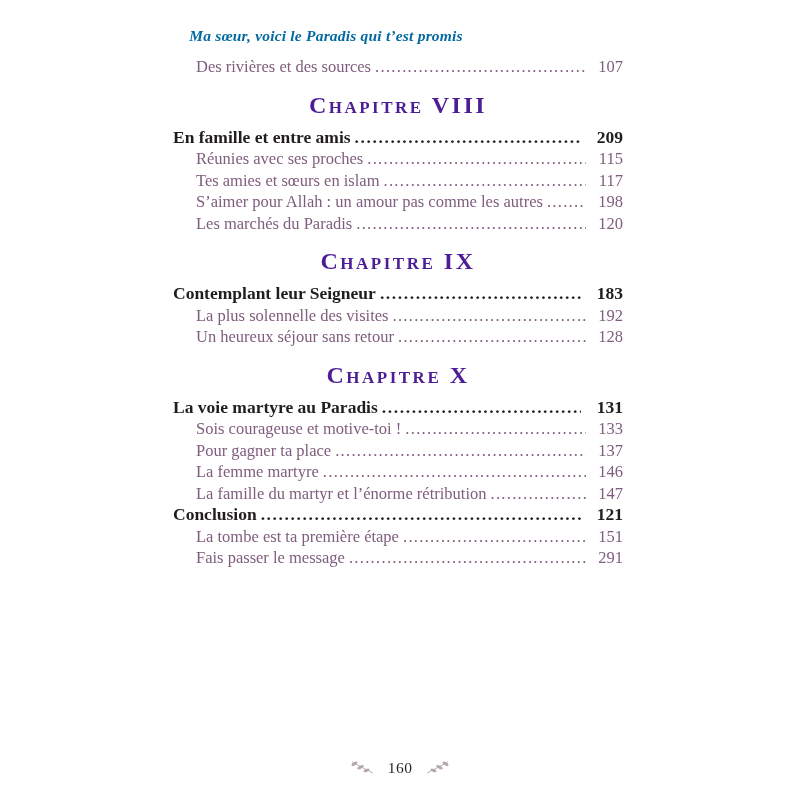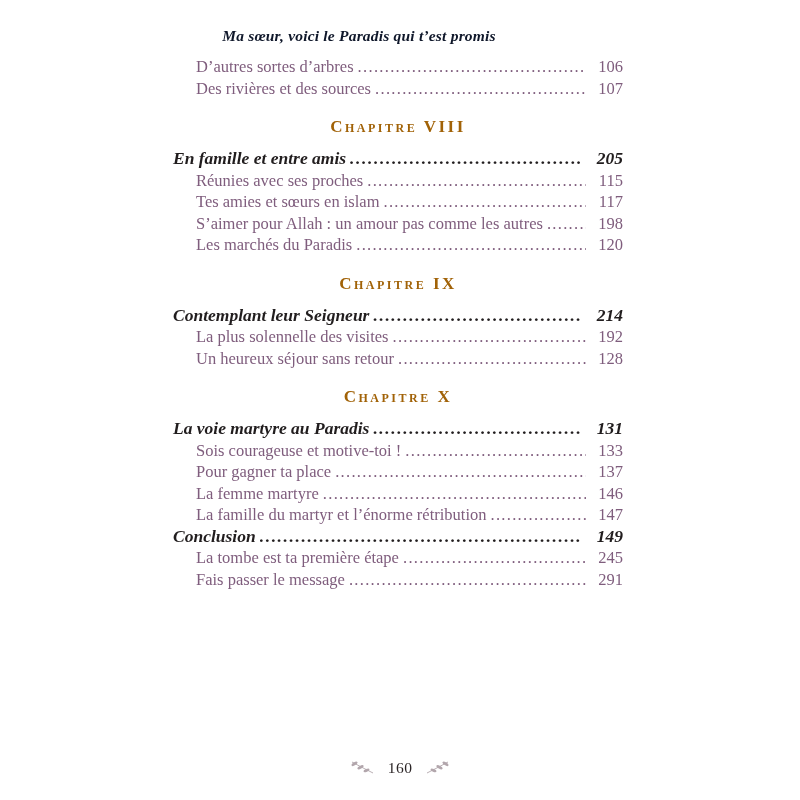--- a/index.html
+++ b/index.html
@@ -17,52 +17,50 @@
   }
   .running-title {
     position: absolute;
     top: 27px;
     left: 0;
     width: 652px;
     text-align: center;
     font-style: italic;
     font-weight: 600;
     font-size: 15.5px;
-    color: #0f172a;
+    color: #0369a1;
     letter-spacing: 0.2px;
-    margin-left: 33px;
   }
   .toc {
     position: absolute;
     left: 173px;
     top: 56px;
     width: 450px;
   }
   .chapter-heading {
     text-align: center;
     font-variant: small-caps;
     font-weight: bold;
-    font-size: 17px;
+    font-size: 24px;
     line-height: 25px;
     letter-spacing: 2.5px;
-    color: #a16207;
+    color: #4c1d95;
     margin: 15px 0 9px 0;
   }
   .toc-row {
     display: flex;
     align-items: baseline;
     line-height: 21.5px;
     font-size: 16.5px;
     color: #7f5d7d;
   }
   .toc-row.main {
     font-weight: bold;
     color: #211d1e;
     font-size: 17.5px;
-    font-style: italic;
   }
   .toc-row.sub {
     padding-left: 23px;
   }
   .toc-label {
     white-space: nowrap;
   }
   .leader {
     flex: 1;
     overflow: hidden;
@@ -112,34 +110,29 @@
 </style>
 </head>
 <body>
 
 <div>
 
   <div class="running-title">Ma sœur, voici le Paradis qui t’est promis</div>
 
   <div class="toc">
       <div class="toc-row sub">
-        <span class="toc-label">D’autres sortes d’arbres</span>
-        <span class="leader"></span>
-        <span class="toc-page">106</span>
-      </div>
-      <div class="toc-row sub">
         <span class="toc-label">Des rivières et des sources</span>
         <span class="leader"></span>
         <span class="toc-page">107</span>
       </div>
       <div class="chapter-heading">Chapitre VIII</div>
       <div class="toc-row main">
         <span class="toc-label">En famille et entre amis</span>
         <span class="leader"></span>
-        <span class="toc-page">205</span>
+        <span class="toc-page">209</span>
       </div>
       <div class="toc-row sub">
         <span class="toc-label">Réunies avec ses proches</span>
         <span class="leader"></span>
         <span class="toc-page">115</span>
       </div>
       <div class="toc-row sub">
         <span class="toc-label">Tes amies et sœurs en islam</span>
         <span class="leader"></span>
         <span class="toc-page">117</span>
@@ -151,21 +144,21 @@
       </div>
       <div class="toc-row sub">
         <span class="toc-label">Les marchés du Paradis</span>
         <span class="leader"></span>
         <span class="toc-page">120</span>
       </div>
       <div class="chapter-heading">Chapitre IX</div>
       <div class="toc-row main">
         <span class="toc-label">Contemplant leur Seigneur</span>
         <span class="leader"></span>
-        <span class="toc-page">214</span>
+        <span class="toc-page">183</span>
       </div>
       <div class="toc-row sub">
         <span class="toc-label">La plus solennelle des visites</span>
         <span class="leader"></span>
         <span class="toc-page">192</span>
       </div>
       <div class="toc-row sub">
         <span class="toc-label">Un heureux séjour sans retour</span>
         <span class="leader"></span>
         <span class="toc-page">128</span>
@@ -192,26 +185,26 @@
         <span class="toc-page">146</span>
       </div>
       <div class="toc-row sub">
         <span class="toc-label">La famille du martyr et l’énorme rétribution</span>
         <span class="leader"></span>
         <span class="toc-page">147</span>
       </div>
       <div class="toc-row main">
         <span class="toc-label">Conclusion</span>
         <span class="leader"></span>
-        <span class="toc-page">149</span>
+        <span class="toc-page">121</span>
       </div>
       <div class="toc-row sub">
         <span class="toc-label">La tombe est ta première étape</span>
         <span class="leader"></span>
-        <span class="toc-page">245</span>
+        <span class="toc-page">151</span>
       </div>
       <div class="toc-row sub">
         <span class="toc-label">Fais passer le message</span>
         <span class="leader"></span>
         <span class="toc-page">291</span>
       </div>
     </div>
 
   <div class="page-footer">
     <span class="ornament left">

